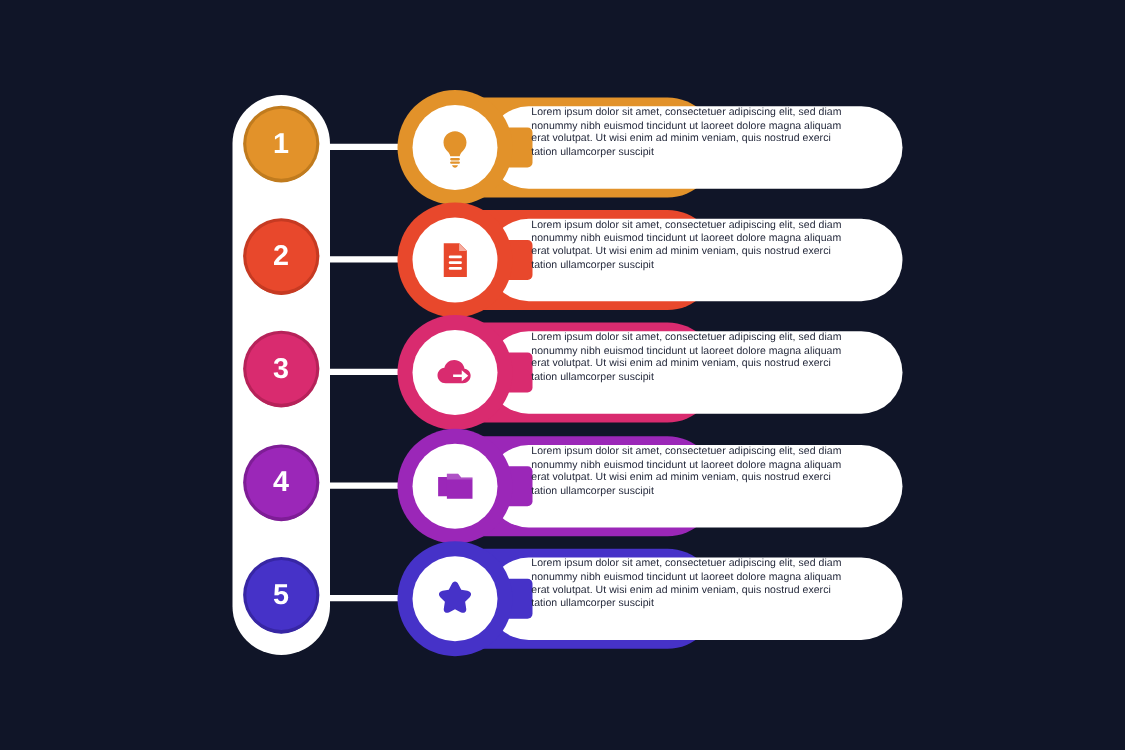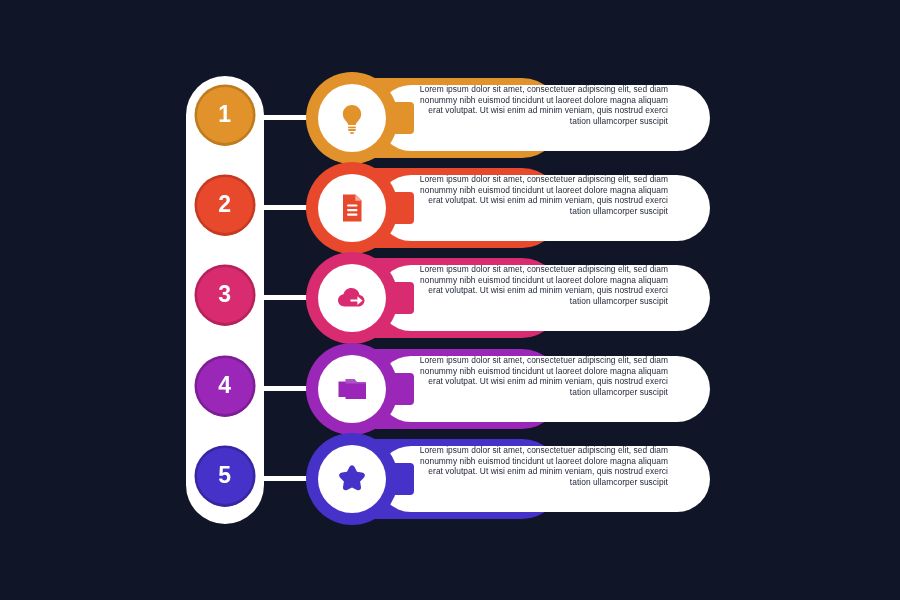--- a/index.html
+++ b/index.html
@@ -59,25 +59,24 @@
     left: 252px;
     width: 92px;
     height: 5px;
     background: #ffffff;
     z-index: 2;
   }
 
   
   .row {
     position: absolute;
-    left: 306px;
+    left: 318px;
     width: 404px;
     height: 92px;
     z-index: 3;
-    text-align: right;
   }
 
   
   .row-bar {
     position: absolute;
     left: 8px;
     top: 6px;
     width: 248px;
     height: 80px;
     border-radius: 40px;

